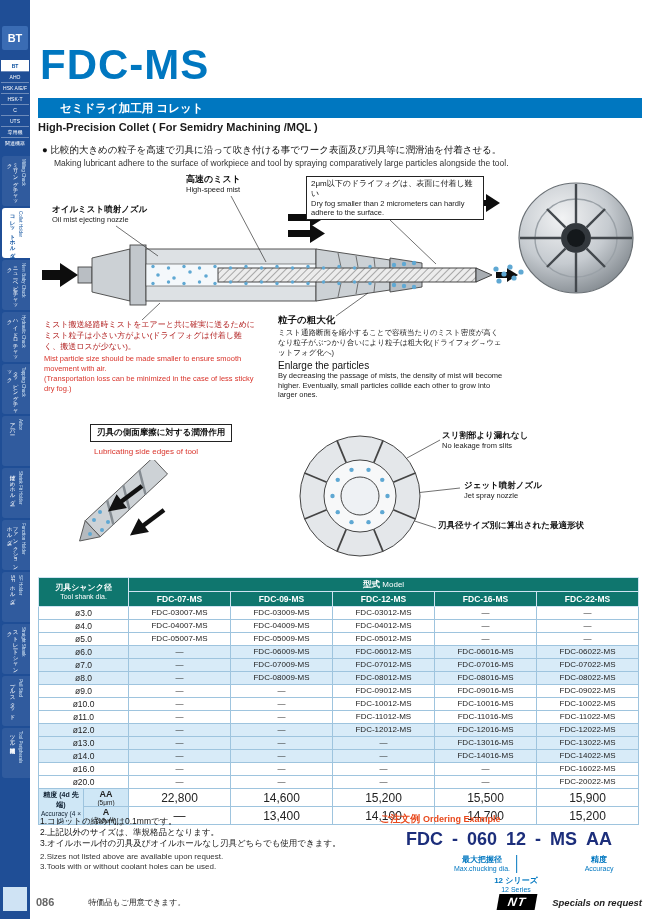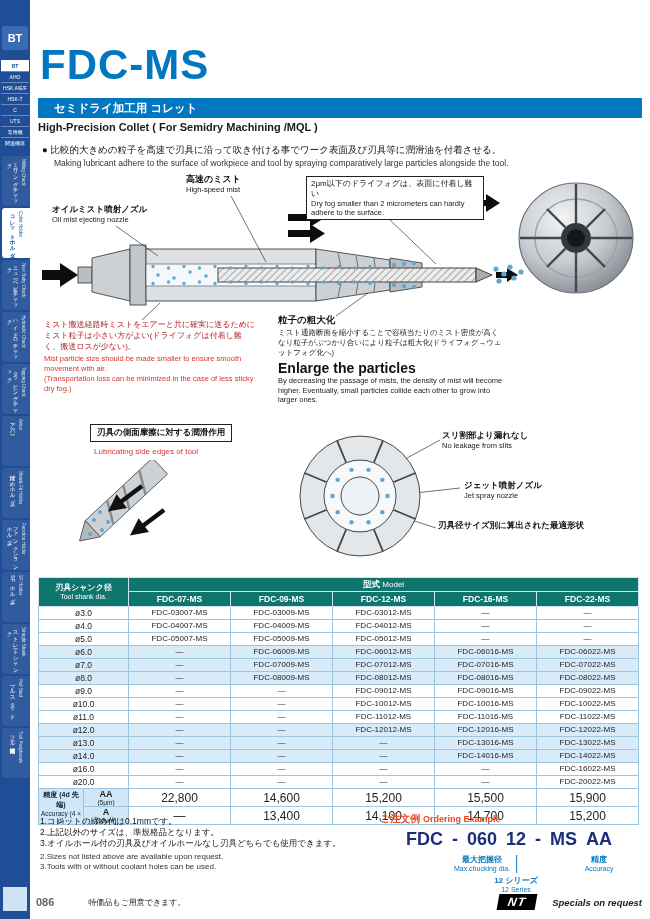--- a/index.html
+++ b/index.html
@@ -20,21 +20,21 @@
   .vtab .ven{writing-mode:vertical-rl;font-size:4.5px;color:#cfe3f4;line-height:1.1;margin-left:1px}
   .vtab.active{background:#fff}
   .vtab.active .vja{color:#0b4f9e;font-weight:bold}
   .vtab.active .ven{color:#0b4f9e}
   .sbottom{position:absolute;bottom:8px;left:3px;width:24px;height:24px;background:#cfe3f4}
 
   
   .title{position:absolute;top:44px;left:40px;font-size:42px;line-height:1;font-weight:bold;
          color:#0077c0;letter-spacing:1px}
   .subbar{position:absolute;top:98px;left:38px;width:604px;height:20px;background:#0077c0;color:#fff;
-          font-size:11.5px;font-weight:bold;line-height:20px;padding-left:16px}
+          font-size:11.5px;font-weight:bold;line-height:20px;padding-left:22px}
   .suben{position:absolute;top:121px;left:38px;font-size:11px;font-weight:bold;color:#1a1a1a}
   .intro{position:absolute;top:144px;left:42px;right:8px}
   .intro-ja{font-size:9.5px;color:#111}
   .intro-en{font-size:8.5px;color:#333;padding-left:12px;margin-top:1px}
 
   
   .diag1{position:absolute;top:170px;left:38px;width:604px;height:252px}
   .diag2{position:absolute;top:424px;left:38px;width:604px;height:150px}
   .d1svg,.d2leaders{position:absolute;inset:0;width:100%;height:100%}
   .ann{position:absolute;z-index:2}
@@ -44,21 +44,21 @@
   .ann.hs .ja{font-size:9px}
   .ann.nozzle{left:14px;top:34px}
   .ann.dryfog{left:268px;top:6px;width:178px;border:1px solid #222;background:#fff;padding:2px 4px}
   .ann.dryfog .ja{font-weight:normal;font-size:8px}
   .ann.mistnote{left:6px;top:150px;width:212px}
   .ann.mistnote .ja{color:#b22222;font-weight:normal;font-size:8px;line-height:1.35}
   .ann.mistnote .en{color:#d9342b;font-size:7.5px;line-height:1.3;margin-top:2px}
   .ann.enlarge{left:240px;top:144px;width:228px}
   .ann.enlarge .tja{font-size:9.5px;font-weight:bold;color:#111}
   .ann.enlarge .bja{font-size:7.5px;color:#222;line-height:1.3;margin:1px 0 3px}
-  .ann.enlarge .ten{font-size:14px;font-weight:bold;color:#111}
+  .ann.enlarge .ten{font-size:10px;font-weight:normal;color:#111}
   .ann.enlarge .ben{font-size:7.5px;color:#222;line-height:1.25}
   .photo{position:absolute;right:0;top:2px;width:132px;height:130px;z-index:1}
   .lubbox{position:absolute;left:52px;top:0;border:1px solid #222;background:#fff;padding:2px 6px;
           font-size:8.5px;font-weight:bold;color:#111;z-index:2}
   .luben{position:absolute;left:56px;top:23px;font-size:8px;color:#d9342b;z-index:2}
   .drillsvg{position:absolute;left:4px;top:36px;width:170px;height:110px}
   .crosssvg{position:absolute;left:252px;top:2px;width:140px;height:140px}
   .ann.noleak{left:404px;top:6px}
   .ann.jet{left:426px;top:56px}
   .ann.shape{left:400px;top:96px;width:190px}

